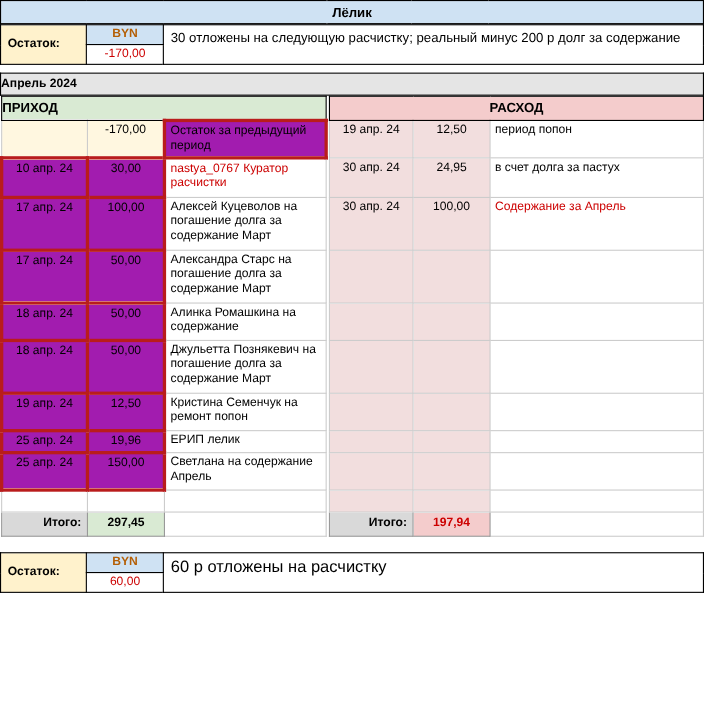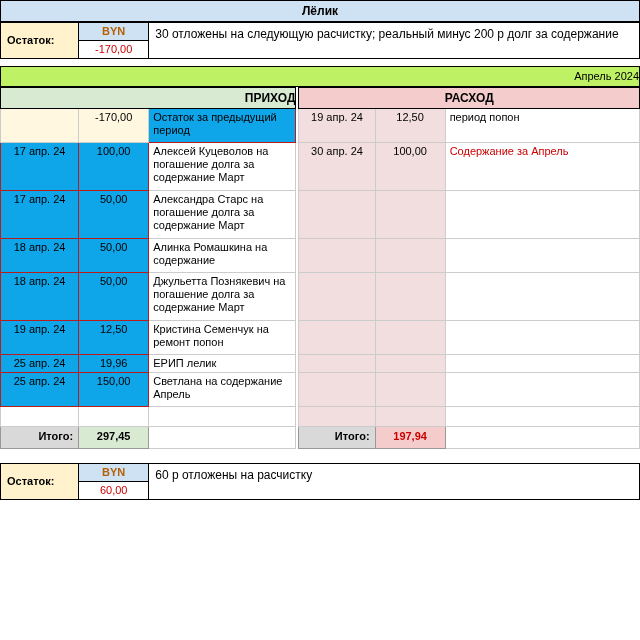--- a/index.html
+++ b/index.html
@@ -66,31 +66,31 @@
   }
   .ostatok-note {
     border: 1px solid #000;
     background: #ffffff;
     vertical-align: top;
     padding: 4px 6px;
     font-size: 12px;
     margin-top: 24px;
   }
   .month-row td {
-    background: #bef264;
-    border: 1px solid #000;
-    text-align: right;
-    font-weight: normal;
+    background: #e5e5e5;
+    border: 1px solid #000;
+    text-align: left;
+    font-weight: bold;
     font-size: 11px;
     padding: 3px 0;
   }
   .hdr-prihod {
     background: #d9ead3;
     border: 1px solid #000;
-    text-align: right;
+    text-align: left;
     font-weight: bold;
     font-size: 12px;
     padding: 3px 0;
   }
   .hdr-rashod {
     background: #f4cccc;
     border: 1px solid #000;
     text-align: center;
     font-weight: bold;
     font-size: 12px;
@@ -108,22 +108,22 @@
   .sub-red {
     background: #f4cccc;
     border: 1px solid #000;
     text-align: center;
     font-weight: bold;
     color: #7f6000;
     font-size: 11px;
     padding: 2px 0;
   }
   .cell-green {
-    background: #0ea5e9;
-    border: 1px solid #b91c1c;
+    background: #a21caf;
+    border: 3px solid #b91c1c;
   }
   .cell-red {
     background: #f2dede;
     border: 1px solid #cccccc;
   }
   .cell-white {
     background: #ffffff;
     border: 1px solid #cccccc;
   }
   .cell-cream {
@@ -155,21 +155,21 @@
   }
   .gap-white {
     background: #ffffff;
     border: 1px solid #cccccc;
   }
   .blank { border: none; background: #ffffff; }
   .bottom-note {
     border: 1px solid #000;
     background: #ffffff;
     padding: 4px 6px;
-    font-size: 12px;
+    font-size: 15px;
     vertical-align: top;
   }
 </style>
 </head>
 <body>
 
 <div class="sheet">
 
   <table>
     <colgroup>
@@ -244,20 +244,29 @@
     <tr style="height:34px">
       <td class="cell-cream center"></td>
       <td class="cell-cream center">-170,00</td>
       <td class="cell-green">Остаток за предыдущий период</td>
       <td class="blank"></td>
       <td class="cell-red center">19 апр. 24</td>
       <td class="cell-red center">12,50</td>
       <td class="cell-white">период попон</td>
     </tr>
 
+    <tr style="height:36px">
+      <td class="cell-green center">10 апр. 24</td>
+      <td class="cell-green center">30,00</td>
+      <td class="cell-white txt-red">nastya_0767 Куратор расчистки</td>
+      <td class="blank"></td>
+      <td class="cell-red center">30 апр. 24</td>
+      <td class="cell-red center">24,95</td>
+      <td class="cell-white">в счет долга за пастух</td>
+    </tr>
 
     <tr style="height:48px">
       <td class="cell-green center">17 апр. 24</td>
       <td class="cell-green center">100,00</td>
       <td class="cell-white">Алексей Куцеволов на погашение долга за содержание Март</td>
       <td class="blank"></td>
       <td class="cell-red center">30 апр. 24</td>
       <td class="cell-red center">100,00</td>
       <td class="cell-white txt-red">Содержание за Апрель</td>
     </tr>

